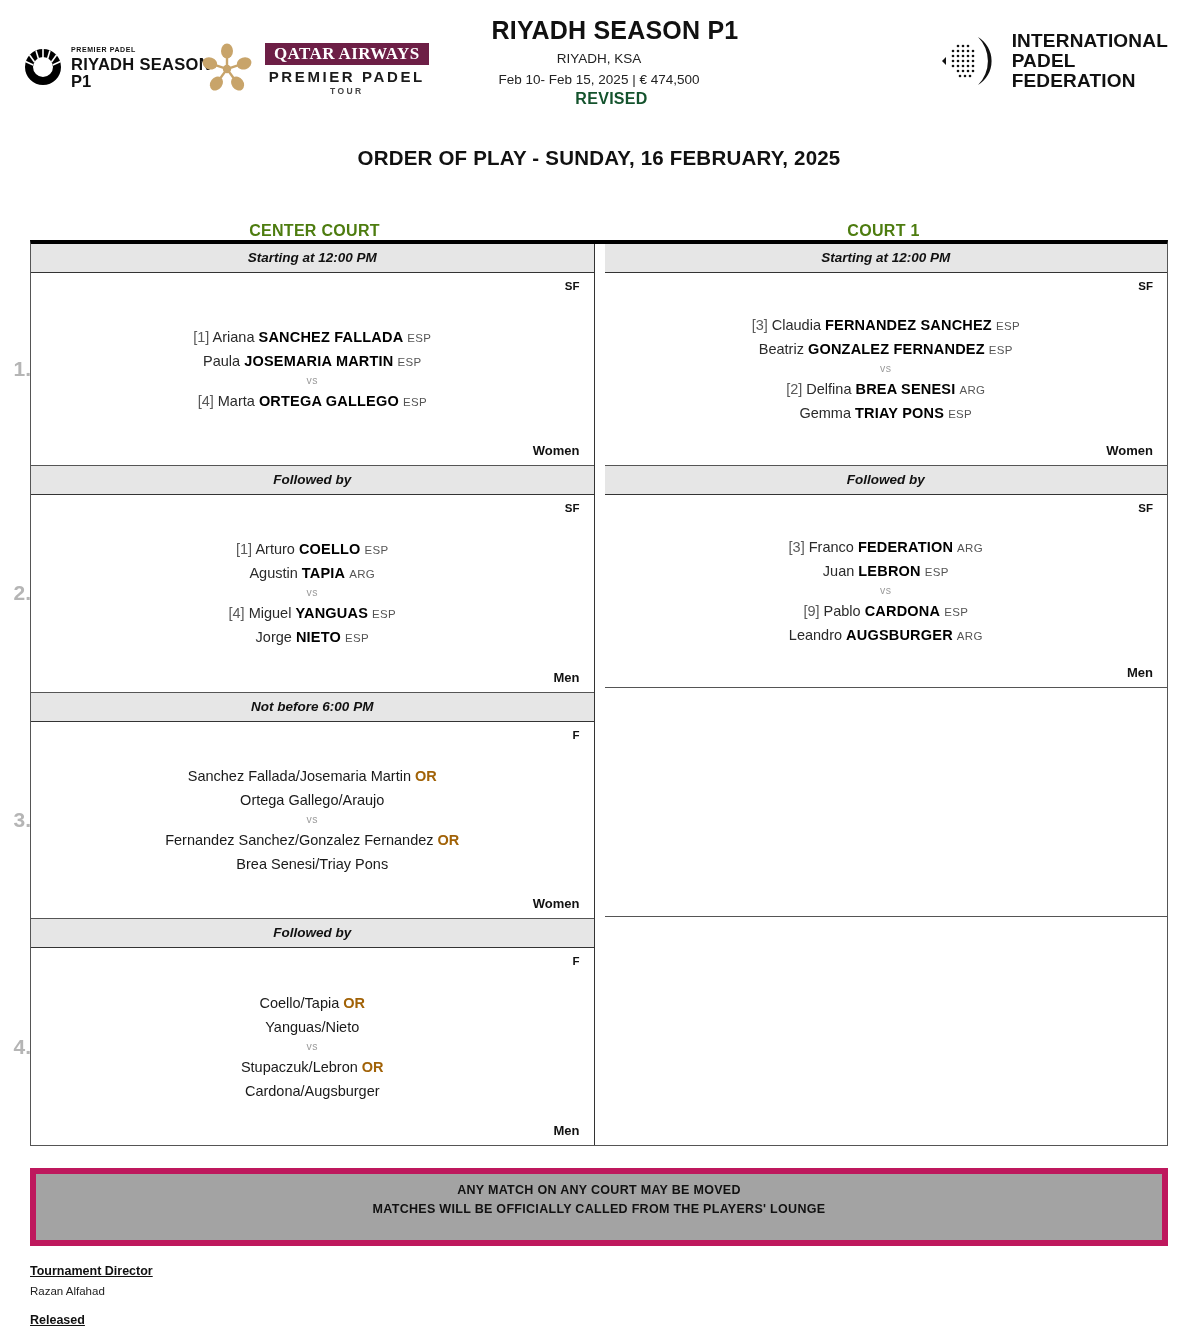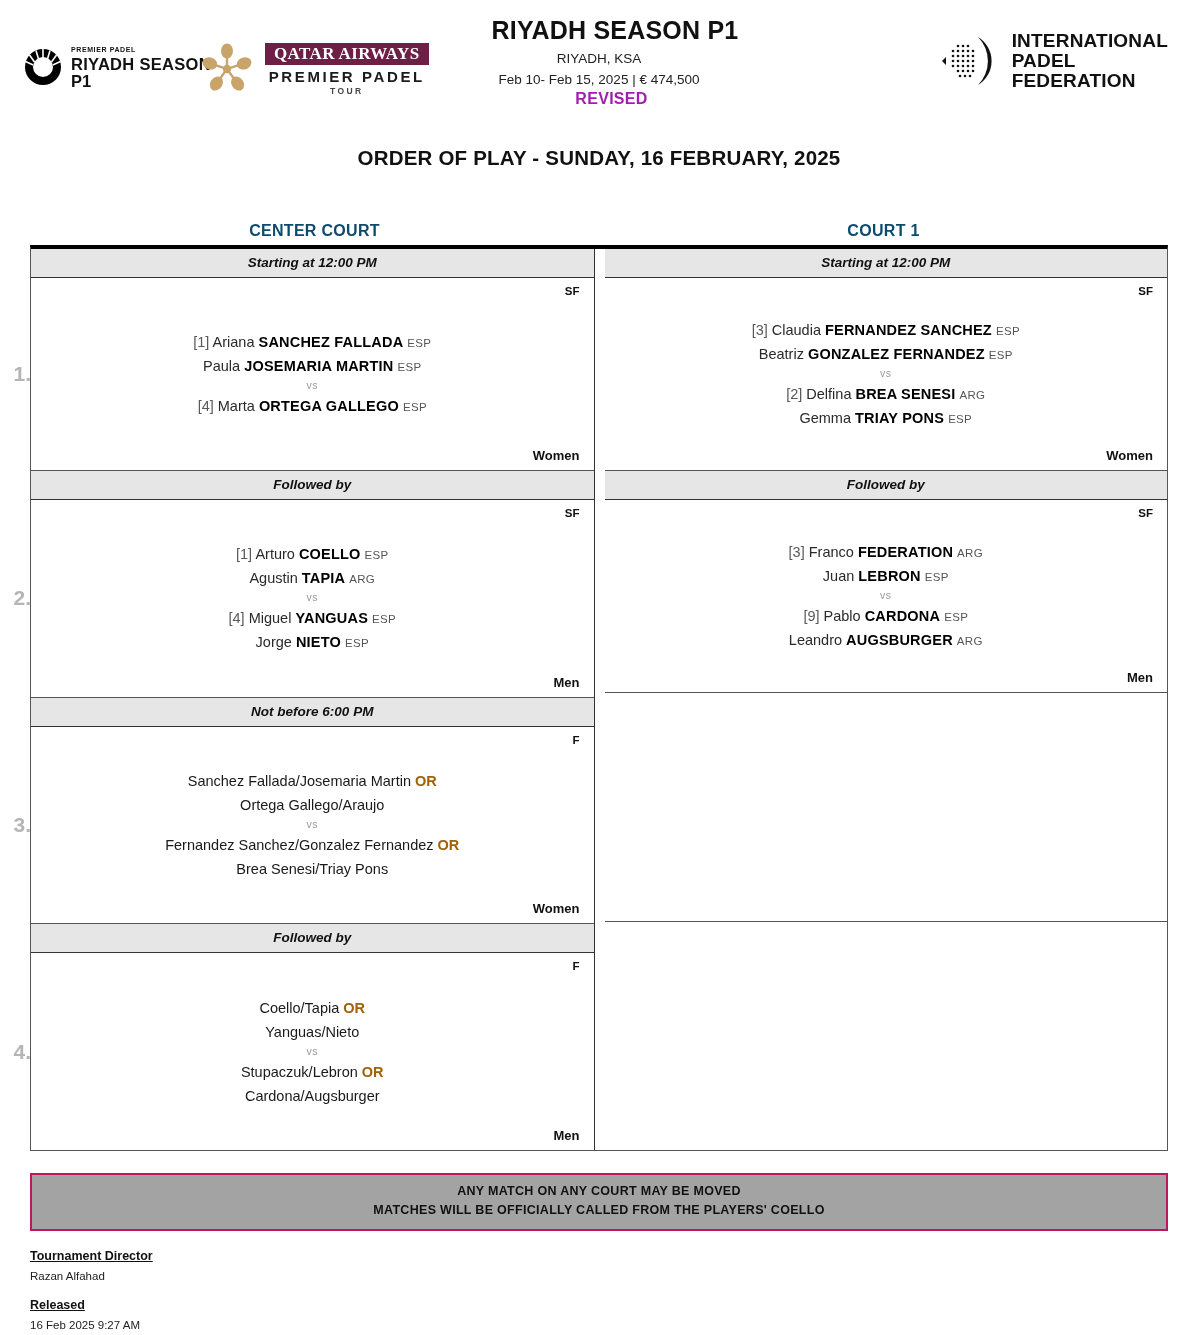--- a/index.html
+++ b/index.html
@@ -68,21 +68,21 @@
     text-align: center; pointer-events: none;
   }
   .title-block > * { pointer-events: auto; }
   .t-name {
     font-size: 25px; font-weight: bold; letter-spacing: .2px;
     color: #111; line-height: 1.15; padding-left: 32px;
   }
   .t-city { font-size: 13.5px; color: #222; margin-top: 6px; }
   .t-dates { font-size: 13.5px; color: #222; margin-top: 6px; }
   .t-revised {
-    font-size: 16px; font-weight: bold; color: #a21caf;
+    font-size: 16px; font-weight: bold; color: #14532d;
     margin-top: 3px; letter-spacing: .3px; padding-left: 25px;
   }
 
   .logo-ipf {
     position: absolute; right: 30px; top: 30px;
     display: flex; align-items: center; gap: 12px;
   }
   .ipf-mark { width: 62px; height: 62px; flex: 0 0 62px; }
   .ipf-text {
     font-size: 19px; font-weight: bold; line-height: 1.04;
@@ -99,22 +99,21 @@
 
   
   .court-heads {
     display: flex;
     margin: 52px 30px 0 30px;
   }
   .court-head {
     flex: 1 1 0;
     text-align: center;
     font-size: 16px; font-weight: bold;
-    letter-spacing: .3px; color: #0c4a6e;
-    padding-bottom: 5px;
+    letter-spacing: .3px; color: #4d7c0f;
   }
 
   
   .sched-wrap {
     position: relative;
     margin: 0 30px;
   }
   .sched {
     border-top: 4px solid #000;
     border-left: 1.5px solid #555;
@@ -177,23 +176,23 @@
   .match-no {
     position: absolute; left: -26px;
     font-size: 21px; font-weight: bold; color: #b5b5b5;
     width: 26px; text-align: right;
   }
 
   
   .notice {
     margin: 22px 30px 0 30px;
     background: #a3a3a3;
-    border: 2px solid #be185d;
+    border: 6px solid #be185d;
     text-align: center;
-    padding: 7px 0 8px 0;
+    padding: 7px 0 20px 0;
   }
   .notice div {
     font-size: 12.5px; font-weight: bold;
     letter-spacing: .3px; color: #111;
     line-height: 1.55;
   }
 
   .signs {
     margin: 16px 30px 0 30px;
     display: flex; justify-content: space-between;
@@ -527,21 +526,21 @@
         <div class="matchcell" style="min-height:229px;border-top:1.5px solid #555">
           <div class="emptycell"></div>
         </div>
       </div>
 
     </div>
   </div>
 
   <div class="notice">
     <div>ANY MATCH ON ANY COURT MAY BE MOVED</div>
-    <div>MATCHES WILL BE OFFICIALLY CALLED FROM THE PLAYERS' COELLO</div>
+    <div>MATCHES WILL BE OFFICIALLY CALLED FROM THE PLAYERS' LOUNGE</div>
   </div>
 
   <div class="signs">
     <div class="sig-col left">
       <div class="sig-label">Tournament Director</div>
       <div class="sig-value">Razan Alfahad</div>
       <div class="sig-label">Released</div>
       <div class="sig-value last-v">16 Feb 2025  9:27 AM</div>
     </div>
   </div>

